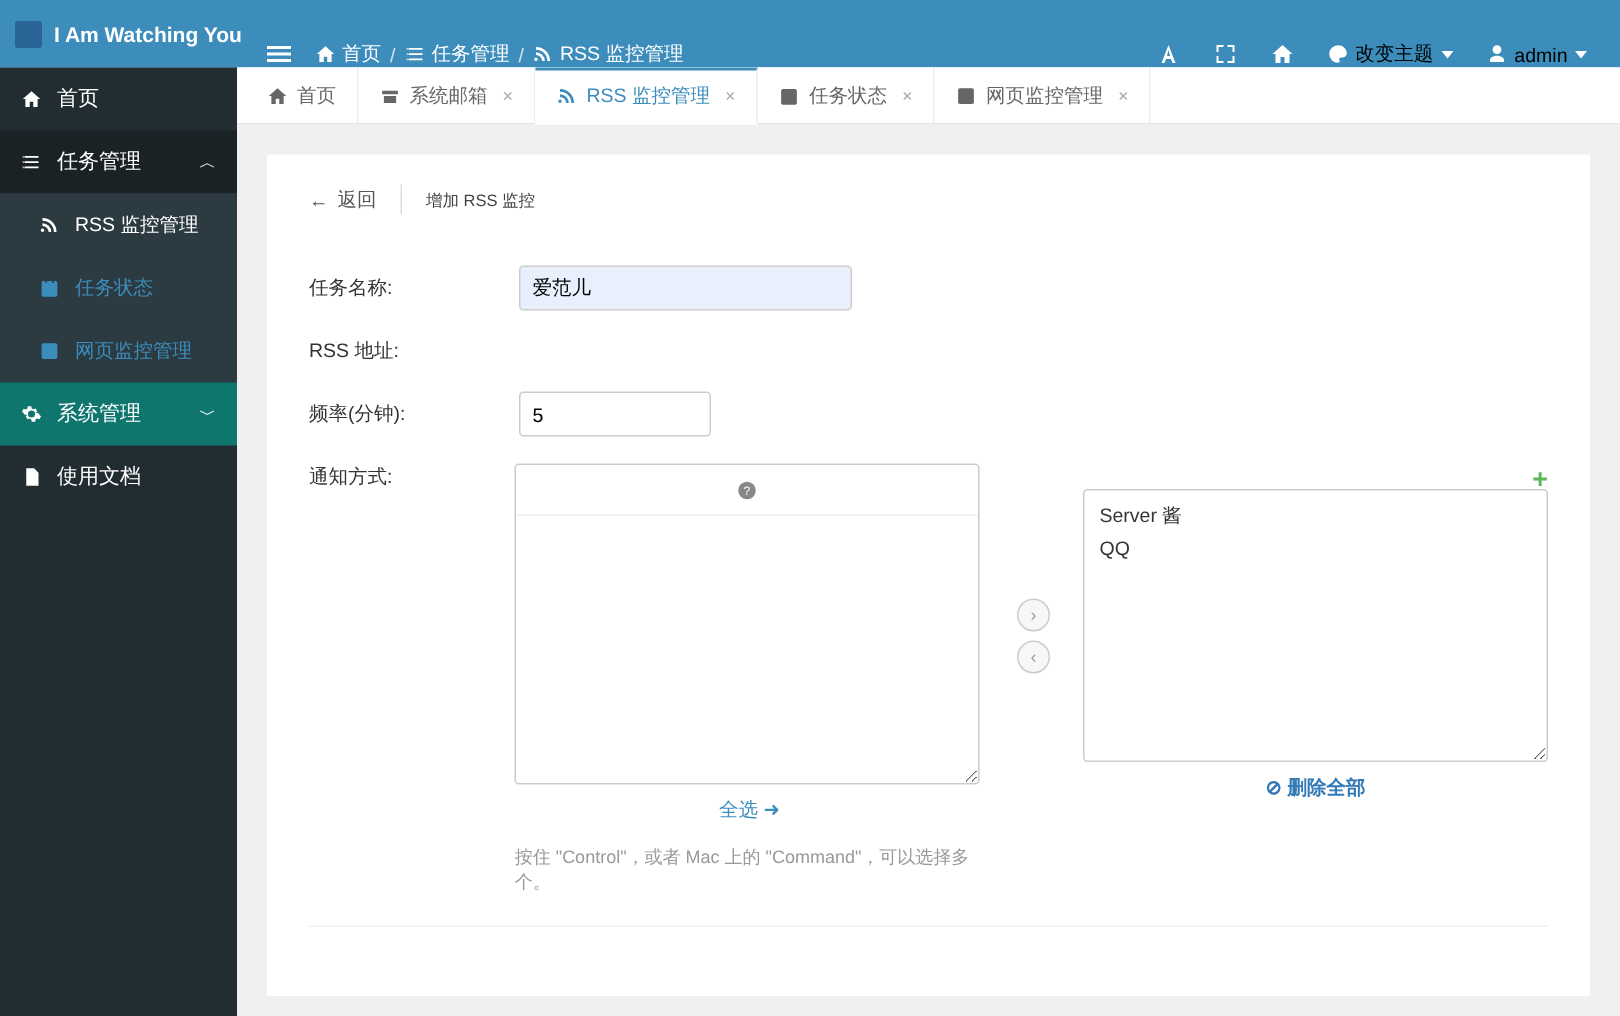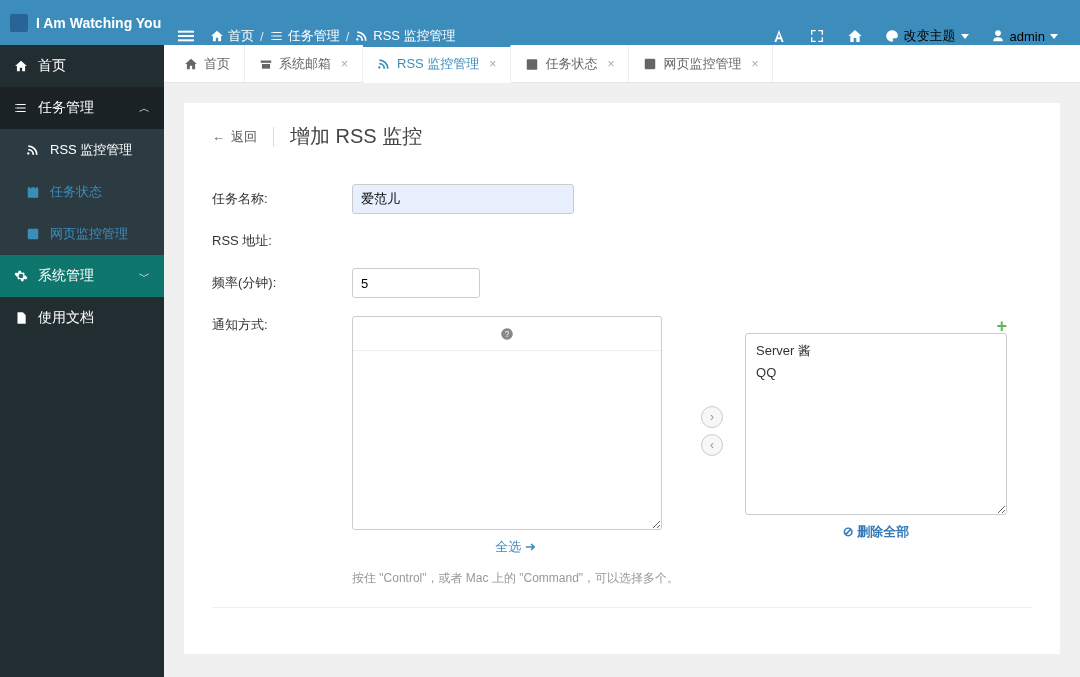--- a/index.html
+++ b/index.html
@@ -28,21 +28,21 @@
 .main { flex: 1; background: #f0f0f0; display: flex; flex-direction: column; }
 .tabs { height: 38px; background: #fff; border-bottom: 1px solid #e5e5e5; display: flex; align-items: stretch; padding-left: 6px; }
 .tab { display: flex; align-items: center; gap: 6px; padding: 0 14px; color: #666; cursor: pointer; border-right: 1px solid #eee; position: relative; font-size: 13px; }
 .tab.active { color: #3c8dbc; border-top: 2px solid #3c8dbc; border-bottom: 2px solid #fff; background: #fff; margin-bottom: -1px; }
 .tab .close { font-size: 12px; color: #aaa; margin-left: 4px; }
 .content { padding: 20px; }
 .panel { background: #fff; padding: 20px 28px 10px; }
 .page-head { display: flex; align-items: center; gap: 16px; padding-bottom: 16px; }
 .back-link { display:flex; align-items:center; gap:6px; color:#555; cursor:pointer; }
 .vbar { width:1px; height:20px; background:#ddd; }
-.page-title { font-size: 20px; color: #444; }
+.page-title { font-size: 11px; color: #444; }
 .form-row { display: flex; align-items: center; margin: 18px 0; }
 .form-row.top-align { align-items: flex-start; }
 .form-label { width: 140px; color: #333; font-size: 13px; }
 .form-field { flex: 0 0 auto; }
 .finput { height: 30px; border: 1px solid #ccc; border-radius: 3px; padding: 0 8px; font-size: 13px; width: 222px; }
 .finput.wide { width: 222px; }
 .finput.short { width: 128px; }
 .finput.name { background: #e8f0fe; }
 .dual { display: flex; align-items: flex-start; gap: 22px; }
 .selbox { width: 310px; border: 1px solid #ccc; border-radius: 3px; background: #fff; display: flex; flex-direction: column; }
@@ -270,21 +270,21 @@
                 <div class="hint">按住 "Control"，或者 Mac 上的 "Command"，可以选择多个。</div>
               </div>
 
               <div class="arr-col">
                 <div class="arr-btn">›</div>
                 <div class="arr-btn">‹</div>
               </div>
 
               <div class="sel-right">
                 <div class="plus">+</div>
-                <div class="selbox" style="width:262px">
+                <div class="selbox" style="width:310px">
                   <div class="selbox-body" style="height:180px">
                     <div>Server 酱</div>
                     <div>QQ</div>
                   </div>
                 </div>
                 <div class="remove-all">
                   <a>
                     <span>⊘</span>
                     <span>删除全部</span>
                   </a>

